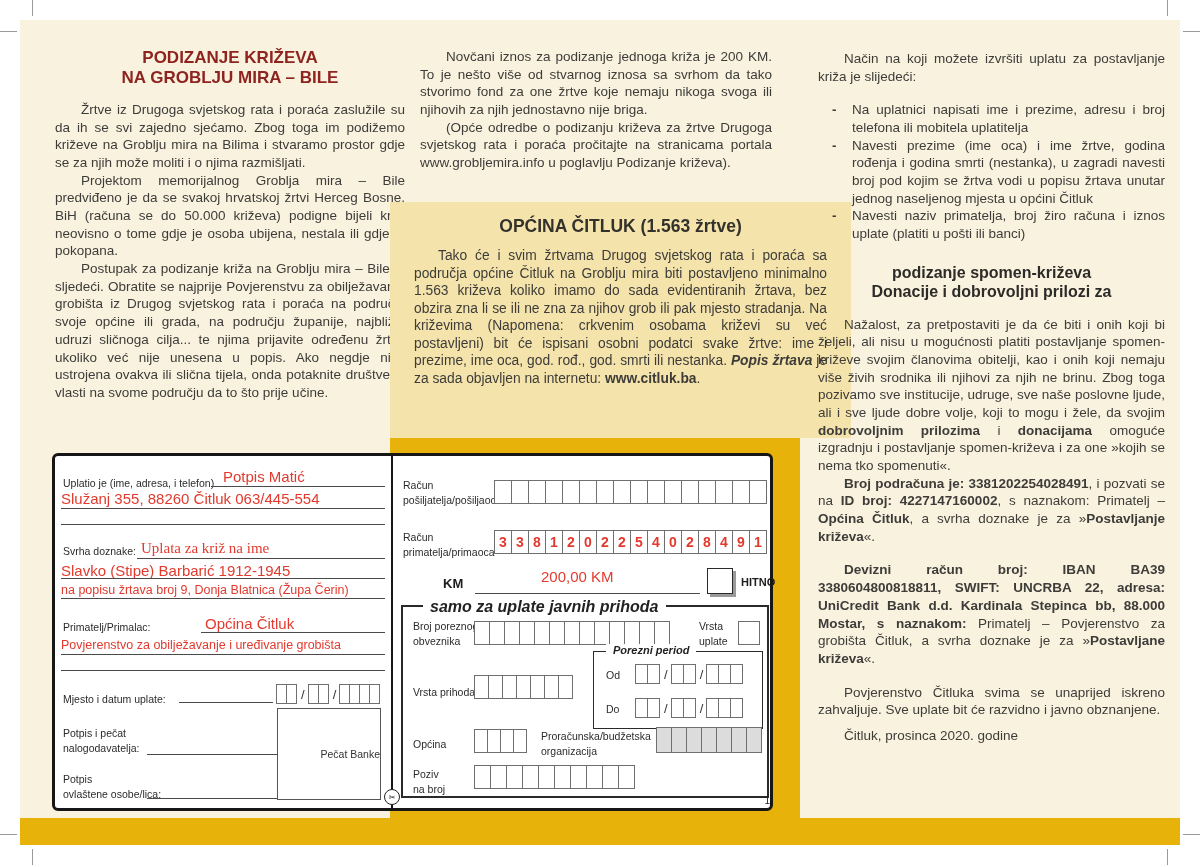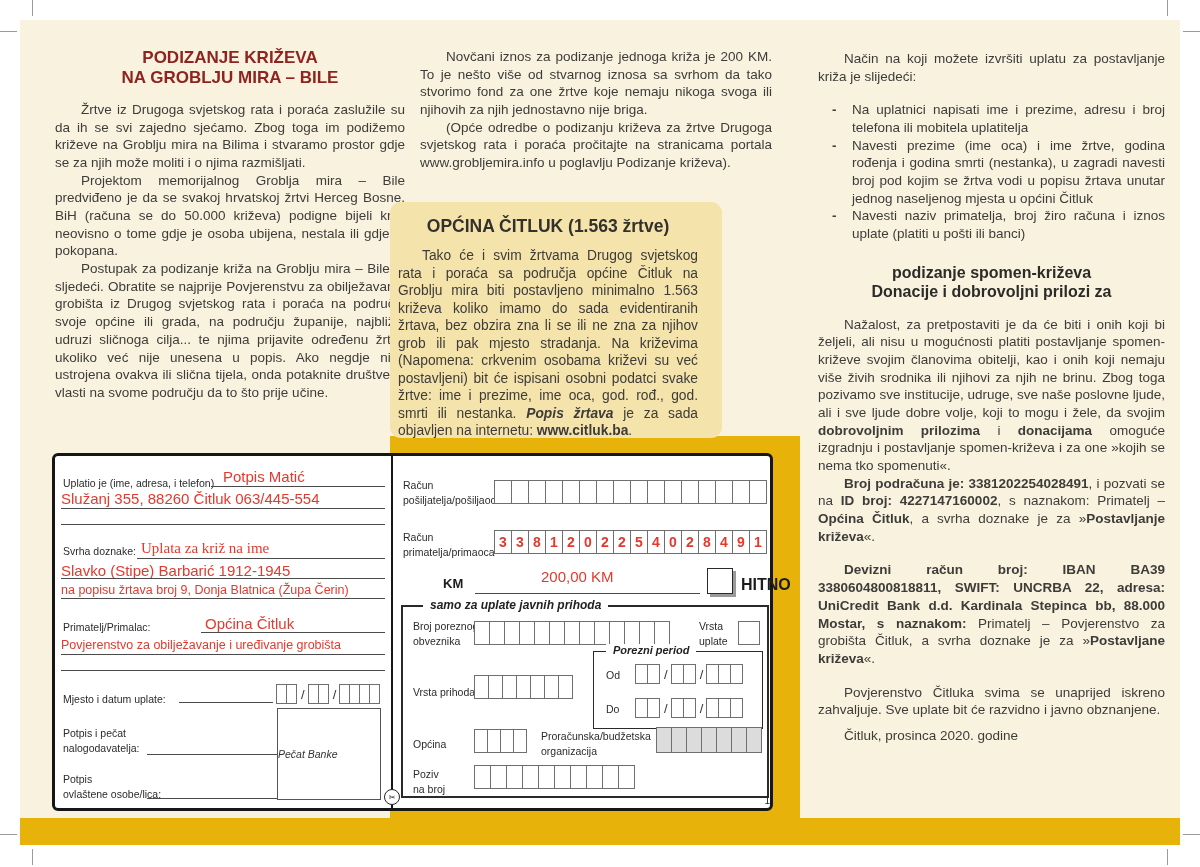--- a/index.html
+++ b/index.html
@@ -14,47 +14,47 @@
   .para{text-indent:26px;margin:0;}
   .col-title{color:#8e2420;font-weight:bold;font-size:17px;line-height:1.15;text-align:center;
              margin:0 0 14px 0;text-indent:0;}
   .subhead{font-weight:bold;font-size:16px;line-height:1.22;text-align:center;color:#2c2b28;
            margin:20px 0 14px 0;text-indent:0;}
   .bullets{list-style:none;margin:16px 0 6px 0;padding:0;}
   .bullets li{position:relative;padding-left:34px;margin:0;}
   .bullets .mark{position:absolute;left:14px;top:0;font-weight:bold;} .gap16{margin-top:16px;} .gap20{margin-top:8px;}
 
   
-  .ybox{position:absolute;left:390px;top:202px;width:332px;height:236px;background:#f5e3ac;
-        border-radius:11px;padding:14px 24px 0 8px;box-sizing:border-box;overflow:hidden;}
+  .ybox{position:absolute;left:390px;top:202px;width:461px;height:236px;background:#f5e3ac;
+        border-radius:0;padding:14px 24px 0 24px;box-sizing:border-box;overflow:hidden;}
   .ybox h3{margin:0 0 10px 0;font-size:17.5px;text-align:center;color:#33312c;}
   .ybox p{margin:0;font-size:13.8px;line-height:1.27;text-align:justify;color:#3d3c39;text-indent:24px;}
 
   
   .form{position:absolute;left:52px;top:453px;width:721px;height:358px;background:#ffffff;
         border:3px solid #161616;border-radius:6px;box-sizing:border-box;color:#2b2b2b;}
   .vdiv{position:absolute;left:336px;top:0;width:2px;height:100%;background:#161616;}
   .fhalf{position:absolute;top:0;height:100%;}
   .lbl{position:absolute;font-size:10.5px;line-height:1.45;color:#2b2b2b;white-space:nowrap;}
   .redv{position:absolute;color:#e23a2e;font-size:15px;white-space:nowrap;}
   .redv.small{font-size:12.5px;}
   .ul{position:absolute;height:0;border-bottom:1.3px solid #4a4a4a;}
   .comb{position:absolute;display:flex;align-items:center;}
   .comb .cell{width:var(--cw,17px);height:var(--ch,24px);border:1px solid #6f6f6f;margin-left:-1px;
               display:flex;align-items:center;justify-content:center;box-sizing:border-box;background:#fff;}
   .comb.red .cell{color:#e23a2e;font-weight:bold;font-size:14px;}
   .comb.shaded .cell{background:#dcdcdc;}
   .comb .slash{margin:0 4px;font-size:13px;color:#333;}
   .box2{position:absolute;border:2px solid #2a2a2a;box-sizing:border-box;background:transparent;}
   .boxlabel{position:absolute;top:-9px;background:#ffffff;padding:0 7px;font-style:italic;
-            font-weight:bold;font-size:12px;color:#222;white-space:nowrap;}
+            font-weight:bold;font-size:16px;color:#222;white-space:nowrap;}
   .stampbox{position:absolute;border:1.5px solid #555;display:flex;align-items:center;
-            justify-content:flex-start;font-size:10.5px;color:#333;font-style:italic;}
+            justify-content:flex-end;font-size:10.5px;color:#333;}
   .kmlbl{position:absolute;font-weight:bold;font-size:13px;color:#1d1d1d;}
-  .hitno{position:absolute;font-weight:bold;font-size:16px;color:#1d1d1d;}
+  .hitno{position:absolute;font-weight:bold;font-size:11px;color:#1d1d1d;}
   .hitnobox{position:absolute;width:26px;height:26px;border:1.5px solid #2a2a2a;
             box-shadow:3px 3px 0 #9a9a9a;box-sizing:border-box;}
   .perf{position:absolute;width:14px;height:14px;border:1.5px solid #222;border-radius:50%;
         background:#fff;display:flex;align-items:center;justify-content:center;font-size:8px;color:#222;}
   .sheetnum{position:absolute;right:6px;bottom:2px;font-size:10px;color:#222;}
 </style>
 </head>
 <body>
 
 <div class="canvas">

